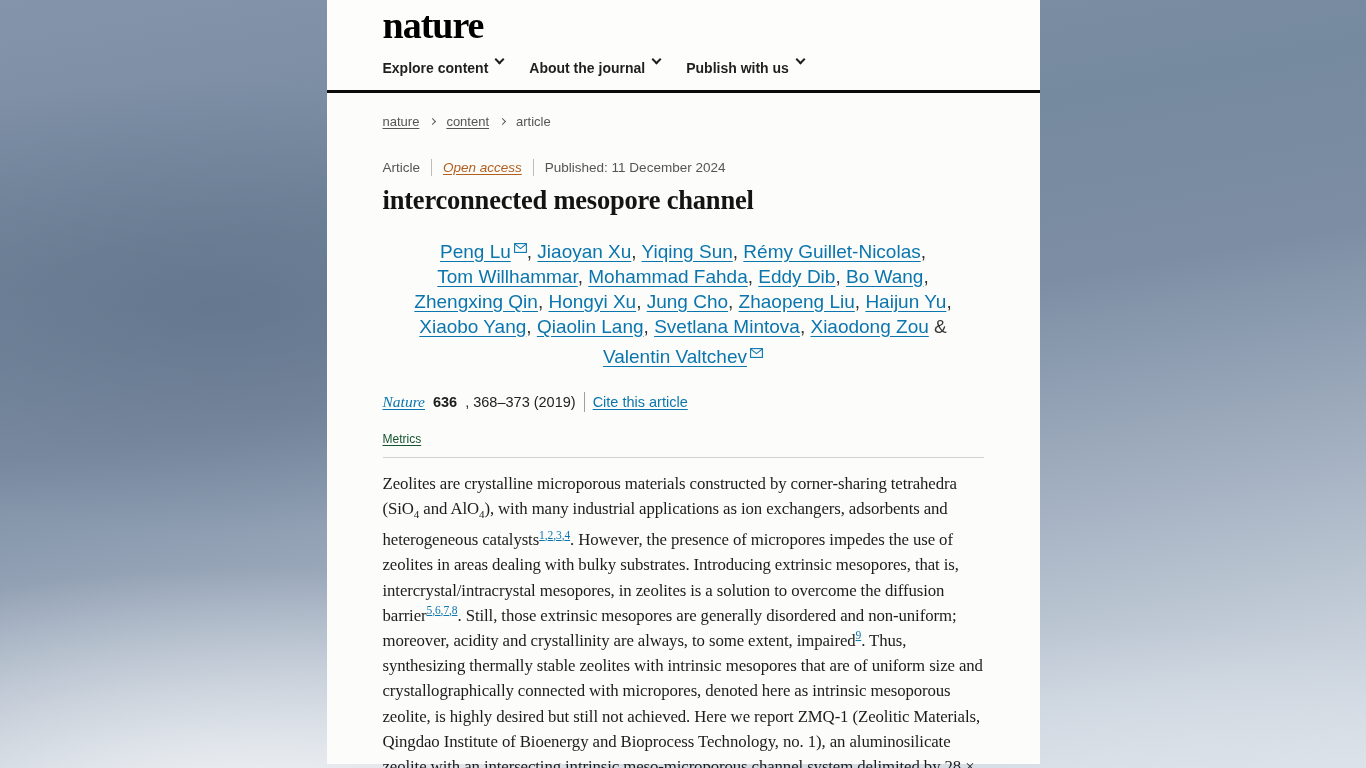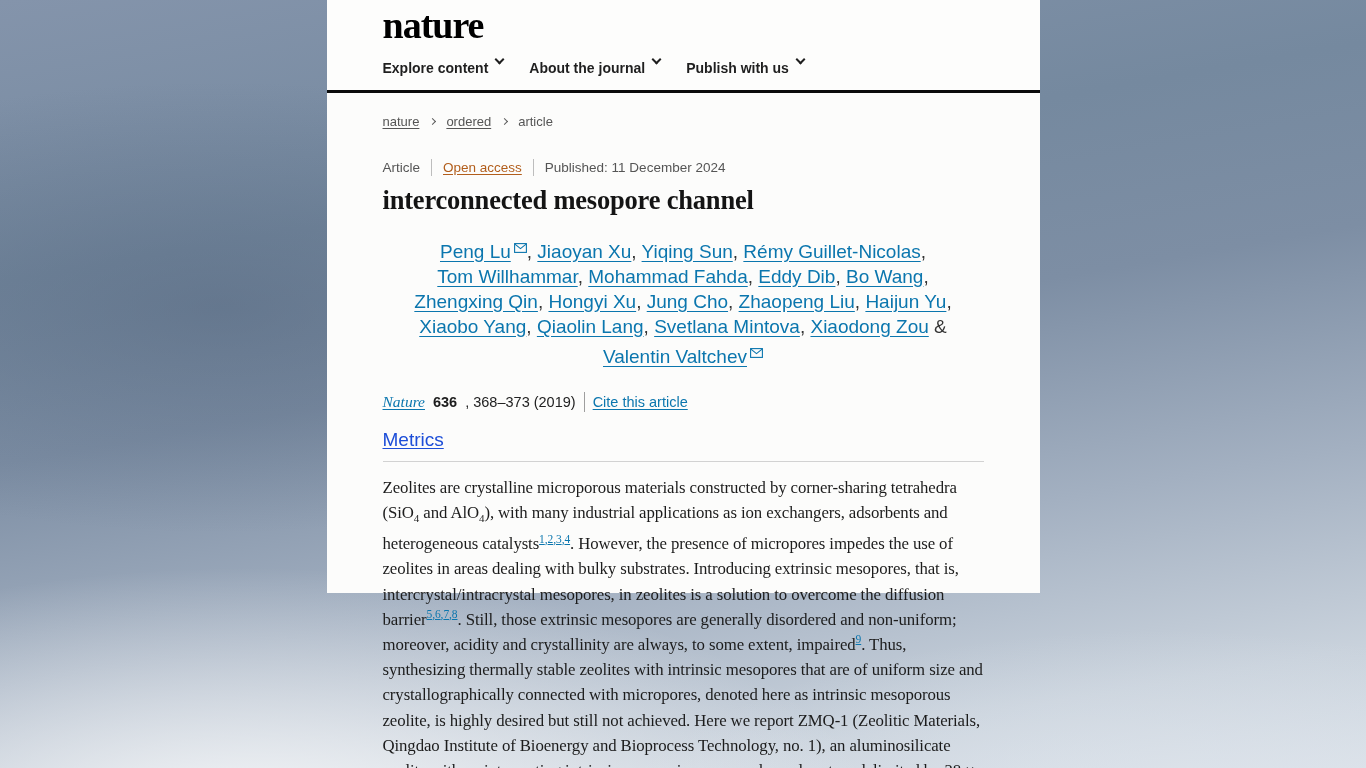--- a/index.html
+++ b/index.html
@@ -5,55 +5,55 @@
   * { margin:0; padding:0; box-sizing:border-box; }
   html,body { width:1366px; height:768px; overflow:hidden; }
   body {
     font-family:"Liberation Sans", sans-serif;
     background:
       radial-gradient(60% 42% at 16% 40%, rgba(82,100,124,0.50), rgba(82,100,124,0) 70%),
       radial-gradient(75% 55% at 18% 108%, rgba(249,250,251,0.95), rgba(249,250,251,0) 62%),
       radial-gradient(70% 50% at 85% 112%, rgba(225,231,238,0.85), rgba(225,231,238,0) 60%),
       linear-gradient(170deg, #8494ab 0%, #75899f 28%, #7d8ea4 46%, #a3b0c1 68%, #c9d2dc 88%, #d8dfe7 100%);
   }
-  .page { width:713px; height:593px; margin:0 auto; background:#fcfcfb; }
+  .page { width:713px; height:764px; margin:0 auto; background:#fcfcfb; }
 
   header { background:#fdfdfc; padding:5px 56px 0 56px; border-bottom:3px solid #0b0b0b; }
   .logo { font-family:"Liberation Serif", serif; font-weight:700; font-size:38px; line-height:40px; letter-spacing:-1px; color:#000; cursor:pointer; display:inline-block; }
   .main-nav { margin-top:15px; padding-bottom:14px; display:flex; align-items:center; gap:26px; }
   .nav-item { display:flex; align-items:flex-start; gap:8px; font-size:14px; font-weight:700; color:#1f1f1f; text-decoration:none; cursor:pointer; }
   .chev-down { width:7px; height:7px; border-right:2px solid #1f1f1f; border-bottom:2px solid #1f1f1f; transform:rotate(45deg); margin-top:-4px; }
 
   main { padding:0 56px; }
 
   .breadcrumb { padding-top:21px; display:flex; align-items:center; gap:11px; font-size:13px; color:#555; }
   .crumb-link { color:#555; text-decoration:underline; text-underline-offset:2px; cursor:pointer; }
   .crumb-current { color:#555; }
   .chev-right { width:5px; height:5px; border-top:1.6px solid #5a5a5a; border-right:1.6px solid #5a5a5a; transform:rotate(45deg); }
 
   .meta { margin-top:30px; display:flex; align-items:center; gap:11px; font-size:13.5px; color:#555; }
   .vbar { width:1px; height:17px; background:#bdbdbd; }
   .vbar.tall { height:20px; background:#9e9e9e; }
-  .oa-link { color:#b25e1c; text-decoration:underline; text-underline-offset:2px; cursor:pointer; }
+  .oa-link { color:#b25e1c; text-decoration:underline; text-underline-offset:2px; cursor:pointer;font-style:italic; }
 
   h1.title { margin-top:10px; font-family:"Liberation Serif", serif; font-weight:700; font-size:26.5px; line-height:28.5px; color:#141414; letter-spacing:-0.2px; }
   h1.title span { display:block; }
 
   .authors { margin-top:19px; font-size:19px; line-height:25px; color:#333; max-width:601px;text-align:center; }
   .author { color:#0b76ae; text-decoration:underline; text-underline-offset:2.5px; cursor:pointer; white-space:nowrap; }
   .asep { color:#333; }
   .mail-icon { display:inline-block; vertical-align:5px; margin-left:3px; cursor:pointer; }
 
   .citation { margin-top:23px; display:flex; align-items:center; gap:8px; font-size:14.5px; color:#222; }
   .journal-link { font-family:"Liberation Serif", serif; font-style:italic; font-size:15.5px; color:#0b76ae; text-decoration:underline; text-underline-offset:2px; cursor:pointer; }
   .vol { font-weight:700; color:#1c1c1c; }
   .cite-link { color:#0b76ae; text-decoration:underline; text-underline-offset:2px; cursor:pointer; }
 
   .metrics-row { margin-top:17px; }
-  .metrics-link { font-size:19px; color:#1d4ed8; text-decoration:underline; text-underline-offset:2px; cursor:pointer; }
+  .metrics-link { font-size:12px; color:#14532d; text-decoration:underline; text-underline-offset:2px; cursor:pointer; }
 
   h2.abs-heading { margin-top:35px; font-family:"Liberation Serif", serif; font-weight:700; font-size:23px; color:#141414; }
   hr.abs-rule { border:none; border-top:1px solid #d2d2d2; margin-top:10px; }
   p.abs-text { margin-top:13px; font-family:"Liberation Serif", serif; font-size:16.8px; line-height:25.2px; color:#1c1c1c; letter-spacing:-0.1px; max-width:601px; }
   p.abs-text sub { font-size:11px; }
   sup.refs { font-size:11.5px; line-height:0; color:#0b76ae;margin-top:34px; }
   sup.refs a { color:#0b76ae; text-decoration:underline; cursor:pointer; }
 </style>
 </head>
 <body>
@@ -76,21 +76,21 @@
           <i class="chev-down"></i>
         </a>
       </nav>
   </header>
 
   <main>
 
     <nav class="breadcrumb">
         <a class="crumb-link">nature</a>
         <i class="chev-right"></i>
-        <a class="crumb-link">ordered</a>
+        <a class="crumb-link">content</a>
         <i class="chev-right"></i>
         <span class="crumb-current">article</span>
       </nav>
 
     <div class="meta">
       <span>Article</span>
       <span class="vbar"></span>
       <a class="oa-link">Open access</a>
       <span class="vbar"></span>
       <span>Published: 11 December 2024</span>

